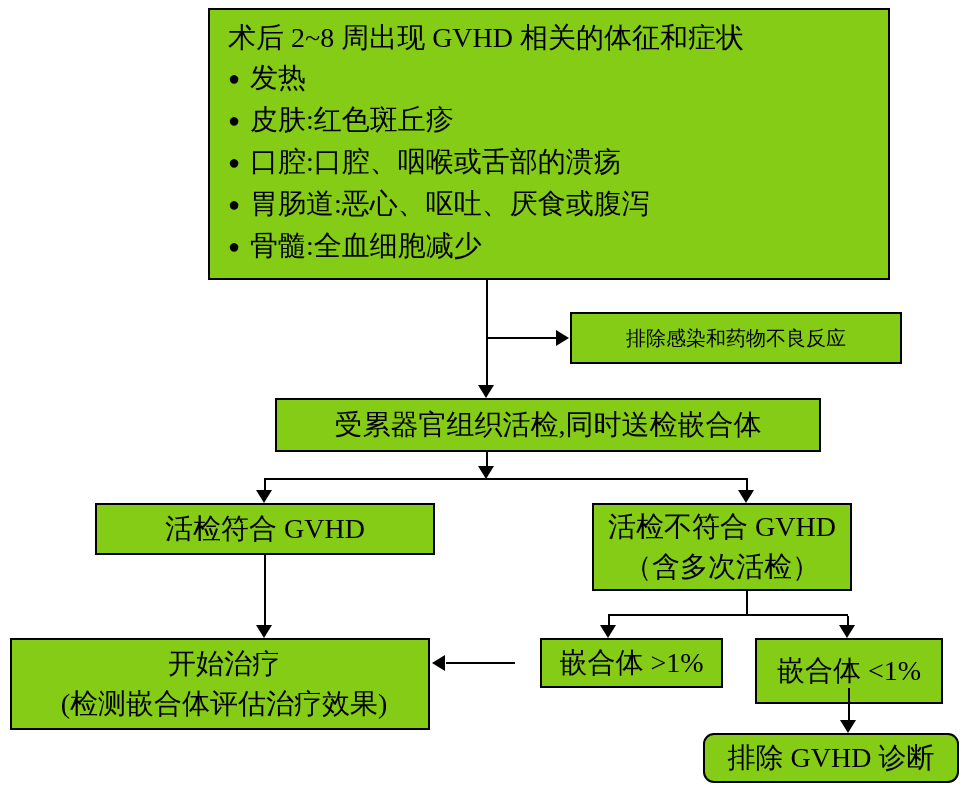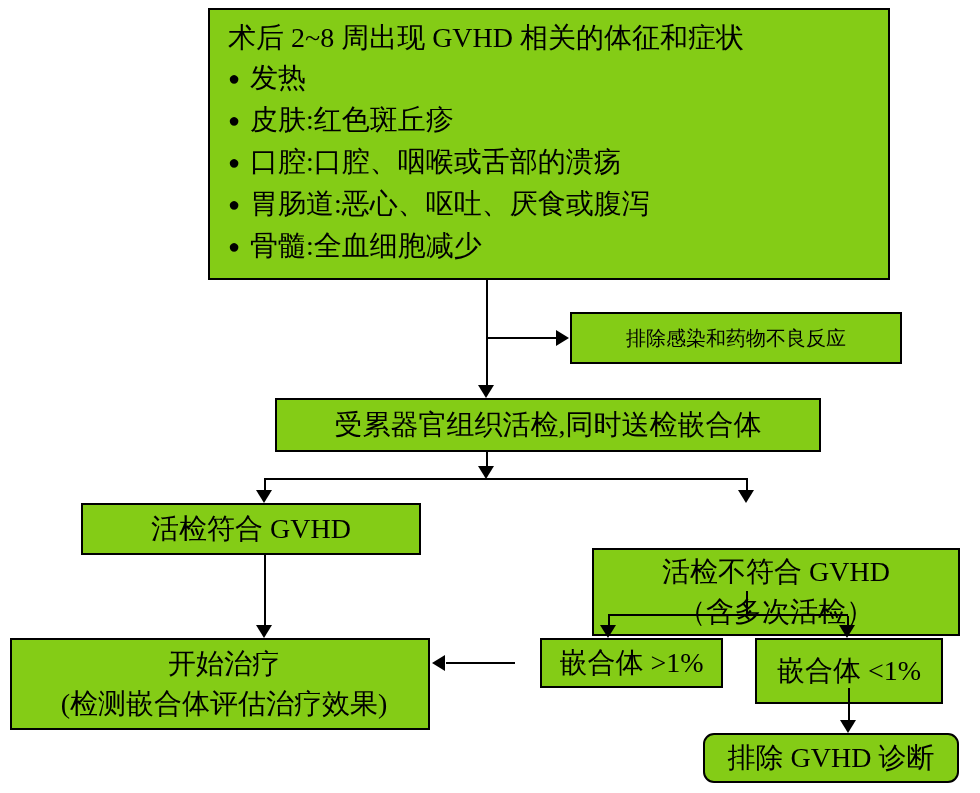--- a/index.html
+++ b/index.html
@@ -25,22 +25,22 @@
   .symptoms .marker { font-size:20px; margin-right:10px; position:relative; top:-2px; }
 
   .watermark {
     position:absolute; left:598px; top:46px; display:flex; align-items:center; gap:12px;
     color:#c4c4c4; transform:rotate(-7deg); opacity:.85; pointer-events:none;
   }
   .watermark .wm-text { font-size:34px; font-style:italic; letter-spacing:10px; white-space:nowrap; }
 
   .exclude-infection { left:570px; top:312px; width:332px; height:52px; font-size:20px; }
   .biopsy            { left:275px; top:398px; width:546px; height:54px; }
-  .biopsy-pos        { left:81px;  top:503px; width:340px; height:52px; }
-  .biopsy-neg        { left:592px; top:503px; width:368px; height:88px;margin-top:45px; }
+  .biopsy-pos        { left:95px;  top:503px; width:340px; height:52px; }
+  .biopsy-neg        { left:592px; top:503px; width:260px; height:88px; }
   .treatment         { left:10px;  top:638px; width:420px; height:92px;padding-left:8px; }
   .chim-gt           { left:540px; top:638px; width:183px; height:50px; }
   .chim-lt           { left:755px; top:638px; width:188px; height:66px; }
   .exclude-gvhd      { left:703px; top:733px; width:256px; height:50px;border-radius:11px; }
 </style>
 </head>
 <body>
 
 <div class="canvas">
 

